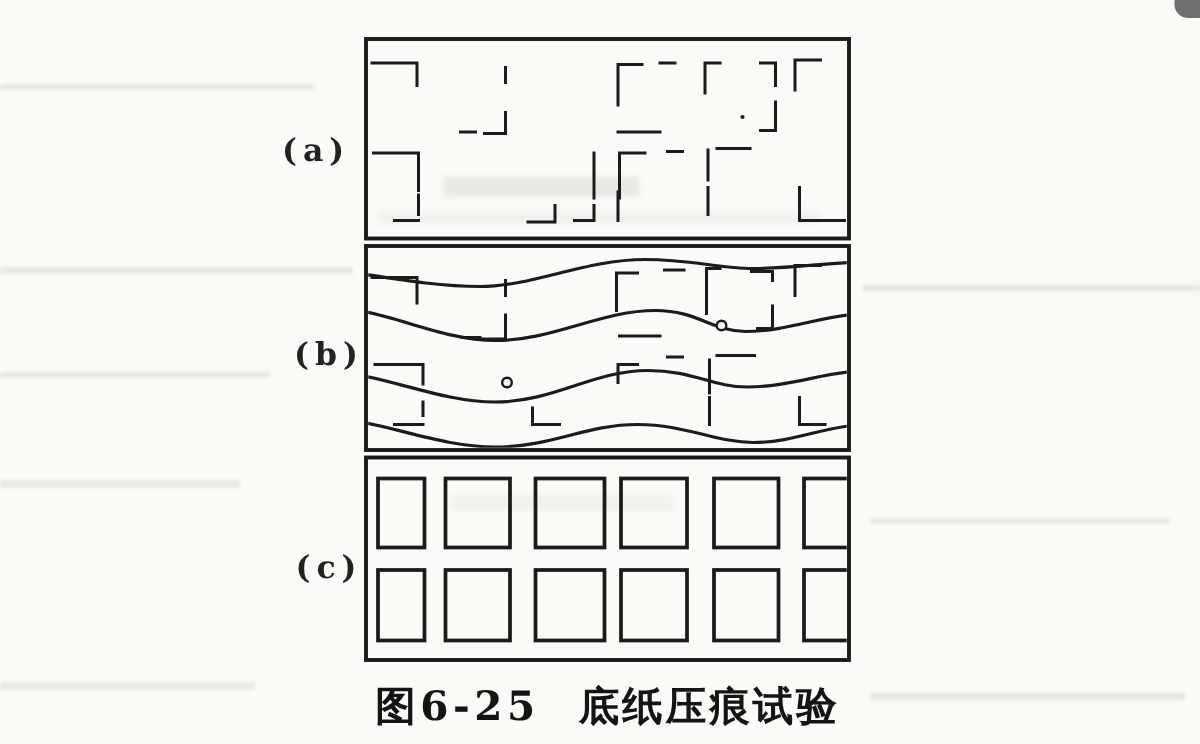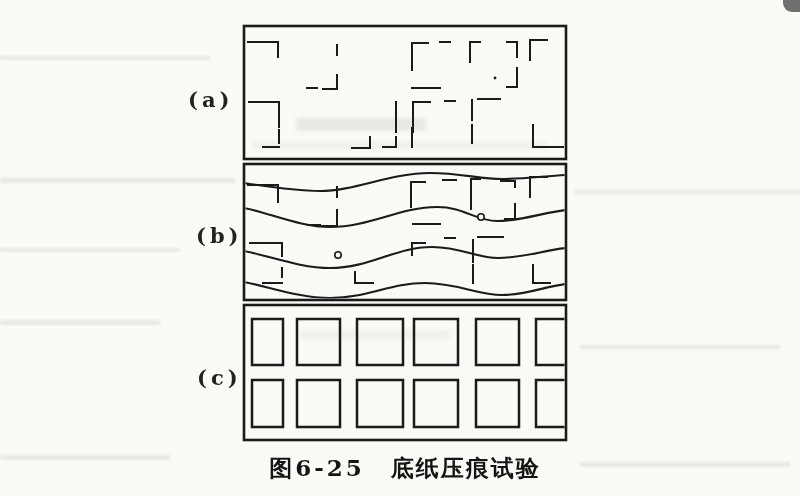--- a/index.html
+++ b/index.html
@@ -28,21 +28,21 @@
     letter-spacing:4px;
     color:#222;
     white-space:nowrap;
   }
   .figure-svg{position:absolute;left:240px;top:20px;}
   .caption{
     position:absolute;
     left:243px;top:453px;width:324px;
     display:flex;justify-content:center;align-items:baseline;
     gap:26px;
-    font-size:23px;font-weight:700;color:#141414;
+    font-size:27px;font-weight:700;color:#141414;
     white-space:nowrap;
   }
   .caption .num{letter-spacing:3px;}
   .caption .ttl{letter-spacing:2px;}
 </style>
 </head>
 <body>
 
 <div class="page">
 

